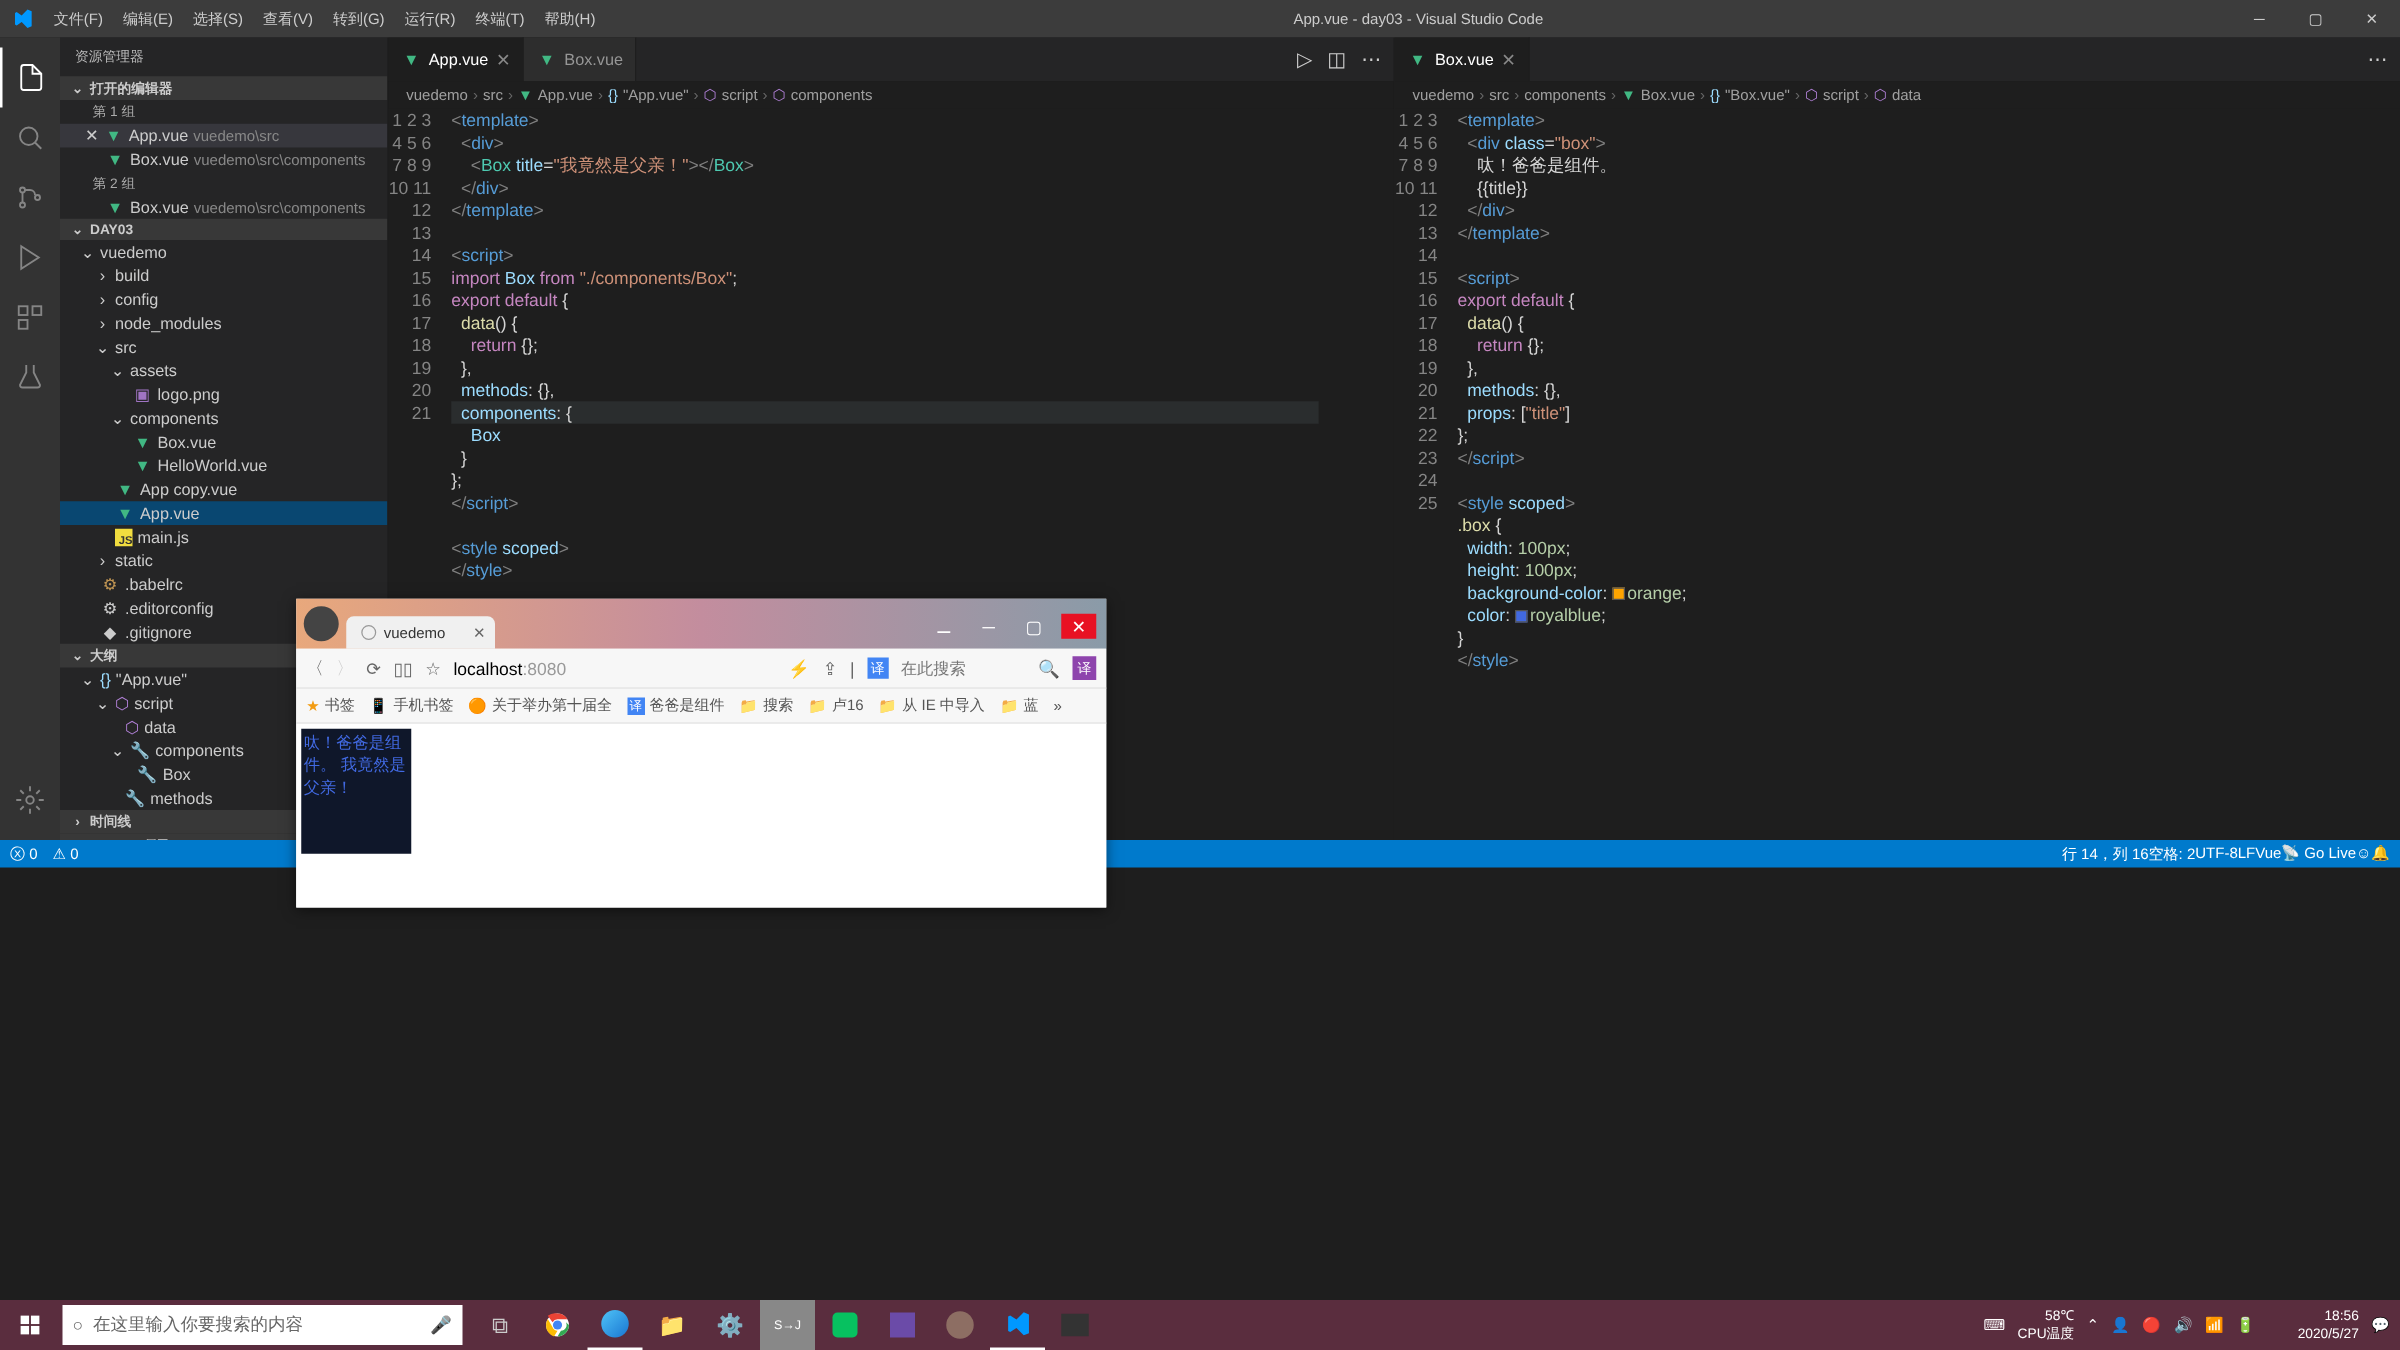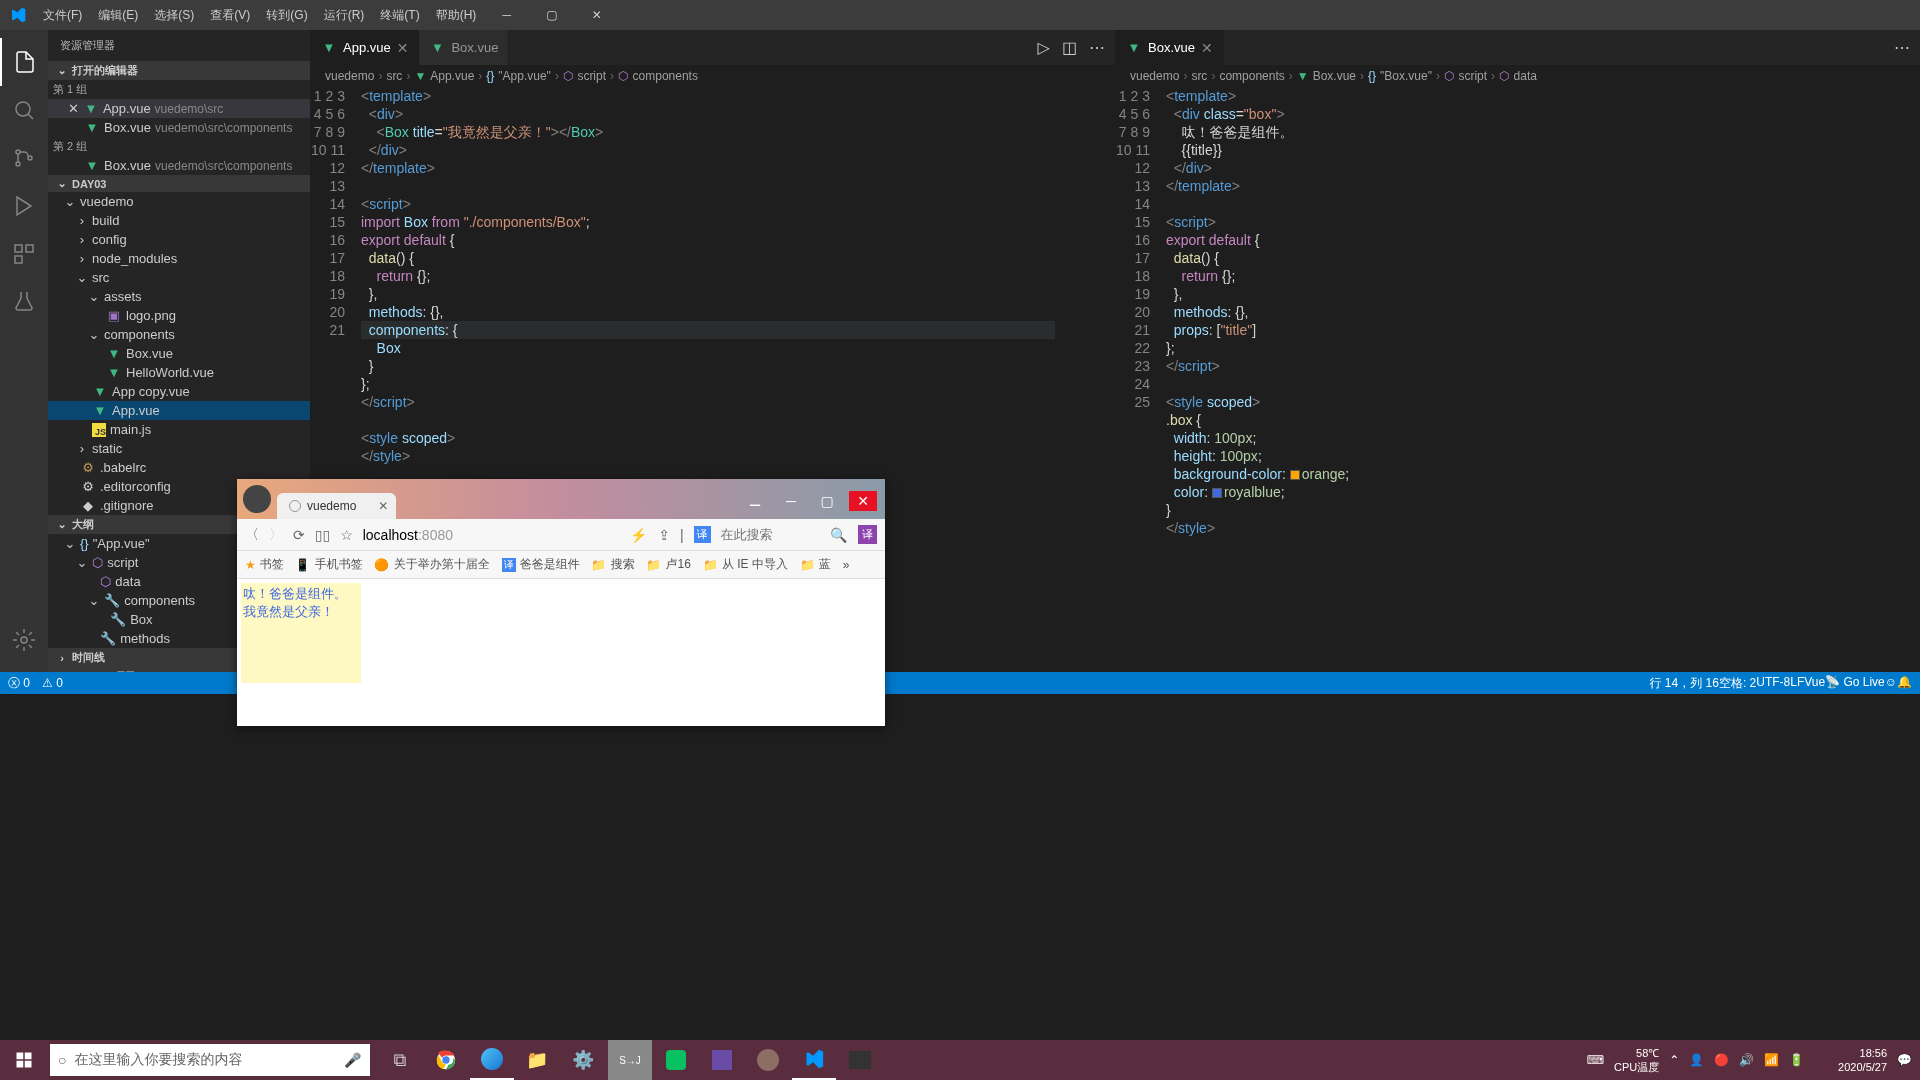--- a/index.html
+++ b/index.html
@@ -20,21 +20,21 @@
 
 .activitybar { width: 48px; background: #333; display: flex; flex-direction: column; align-items: center; padding-top: 8px; }
 .activitybar .icon { width: 48px; height: 48px; display: flex; align-items: center; justify-content: center; color: #858585; font-size: 24px; }
 .activitybar .icon.active { color: #fff; border-left: 2px solid #fff; }
 .activitybar .bottom { margin-top: auto; margin-bottom: 8px; }
 
 
 .sidebar { width: 262px; background: #252526; display: flex; flex-direction: column; font-size: 13px; overflow: hidden; }
 .sidebar-title { padding: 8px 12px; font-size: 11px; color: #bbb; text-transform: uppercase; }
 .section-header { padding: 2px 8px; font-size: 11px; font-weight: bold; color: #ccc; display: flex; align-items: center; gap: 4px; background: #383838; }
-.section-sub { padding: 2px 5px; font-size: 11px; color: #aaa; }
+.section-sub { padding: 2px 26px; font-size: 11px; color: #aaa; }
 .tree-item { padding: 2px 8px; display: flex; align-items: center; gap: 4px; color: #ccc; font-size: 13px; white-space: nowrap; }
 .tree-item.selected { background: #37373d; }
 .tree-item.active { background: #094771; }
 .tree-item .dim { color: #888; font-size: 12px; }
 .chevron { display: inline-block; width: 12px; text-align: center; color: #ccc; }
 .fileicon { width: 16px; display: inline-flex; justify-content: center; }
 .vue-icon { color: #41b883; }
 .js-icon { color: #f1dd3f; }
 .img-icon { color: #a074c4; }
 .folder-icon { color: #c09553; }
@@ -73,21 +73,21 @@
 .browser-controls { margin-left: auto; display: flex; gap: 8px; padding: 0 8px 8px 0; }
 .browser-controls div { width: 28px; height: 20px; display: flex; align-items: center; justify-content: center; color: #fff; font-size: 14px; }
 .browser-controls .closebtn { background: #e81123; }
 .browser-toolbar { height: 32px; background: #f7f7f7; border-bottom: 1px solid #ddd; display: flex; align-items: center; padding: 0 8px; gap: 10px; font-size: 14px; color: #666; }
 .browser-url { flex: 1; font-size: 14px; color: #333; }
 .browser-url .host { color: #000; }
 .browser-url .port { color: #999; }
 .browser-bookmarks { height: 28px; background: #f7f7f7; border-bottom: 1px solid #ddd; display: flex; align-items: center; gap: 12px; padding: 0 8px; font-size: 12px; color: #555; }
 .browser-bookmarks .bm { display: flex; align-items: center; gap: 4px; }
 .browser-content { flex: 1; background: #fff; padding: 4px; }
-.box-preview { width: 120px; height: 100px; background: #fef9c3; color: royalblue; font-size: 13px; padding: 2px; }
+.box-preview { width: 88px; height: 100px; background: #0f172a; color: royalblue; font-size: 13px; padding: 2px; }
 
 
 .statusbar { height: 22px; background: #007acc; color: #fff; display: flex; align-items: center; font-size: 12px; padding: 0 8px; gap: 12px; }
 .statusbar .right { margin-left: auto; display: flex; }
 
 
 .taskbar { position: absolute; bottom: 0; left: 0; right: 0; height: 40px; background: #5a2d3e; display: flex; align-items: center; }
 .taskbar .start { width: 48px; height: 40px; display: flex; align-items: center; justify-content: center; color: #fff; }
 .taskbar .search { width: 320px; height: 32px; background: #fff; display: flex; align-items: center; padding: 0 8px; gap: 8px; color: #666; font-size: 14px; margin-left: 2px; }
 .taskbar .apps { display: flex; gap: 2px; margin-left: 8px; }
@@ -110,20 +110,21 @@
   <div class="menu">
     <span>文件(F)</span>
     <span>编辑(E)</span>
     <span>选择(S)</span>
     <span>查看(V)</span>
     <span>转到(G)</span>
     <span>运行(R)</span>
     <span>终端(T)</span>
     <span>帮助(H)</span>
   </div>
+  <div class="title">App.vue - day03 - Visual Studio Code</div>
   <div class="controls">
     <div>─</div>
     <div>▢</div>
     <div>✕</div>
   </div>
 </div>
 
 <div class="main">
 
   <div class="activitybar">

